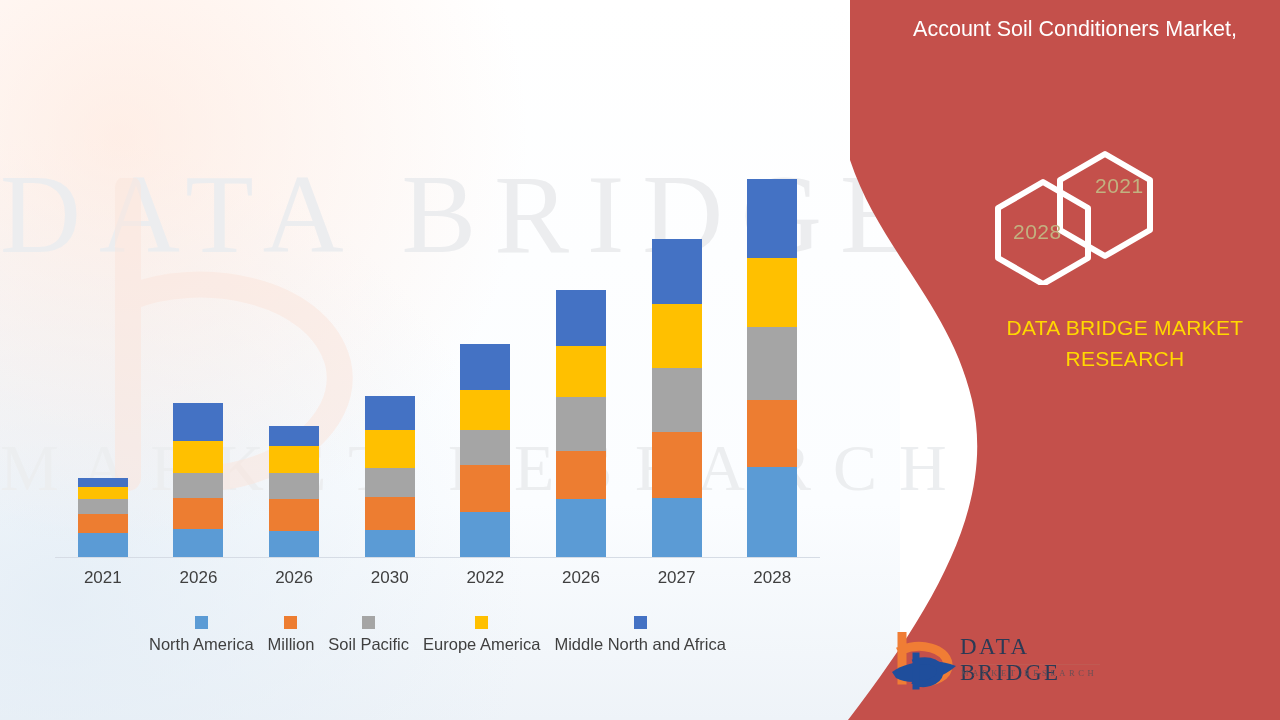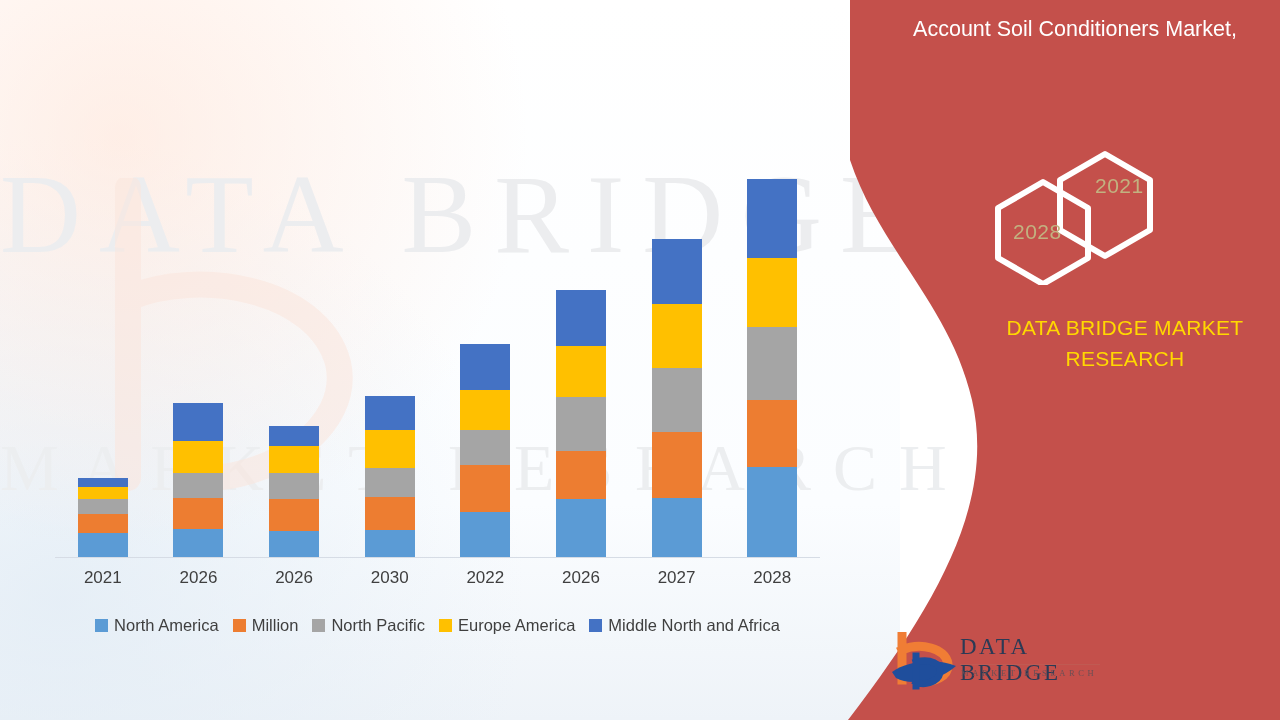--- a/index.html
+++ b/index.html
@@ -134,20 +134,21 @@
     width: 765px;
     display: flex;
     justify-content: center;
     align-items: center;
     gap: 14px;
   }
   .legend-item {
     display: flex;
     align-items: center;
     gap: 6px;
+    flex-direction: column;
   }
   .legend-swatch {
     width: 13px;
     height: 13px;
     flex: 0 0 13px;
   }
   .legend-label {
     font-size: 16.5px;
     color: #3f3f3f;
     white-space: nowrap;
@@ -329,21 +330,21 @@
       <div class="legend-item">
         <span class="legend-swatch" style="background: rgb(91, 155, 213);"></span>
         <span class="legend-label">North America</span>
       </div>
       <div class="legend-item">
         <span class="legend-swatch" style="background: rgb(237, 125, 49);"></span>
         <span class="legend-label">Million</span>
       </div>
       <div class="legend-item">
         <span class="legend-swatch" style="background: rgb(165, 165, 165);"></span>
-        <span class="legend-label">North Pacific</span>
+        <span class="legend-label">Soil Pacific</span>
       </div>
       <div class="legend-item">
         <span class="legend-swatch" style="background: rgb(255, 192, 0);"></span>
         <span class="legend-label">Europe America</span>
       </div>
       <div class="legend-item">
         <span class="legend-swatch" style="background: rgb(68, 114, 196);"></span>
         <span class="legend-label">Middle North and Africa</span>
       </div>
     </div>

